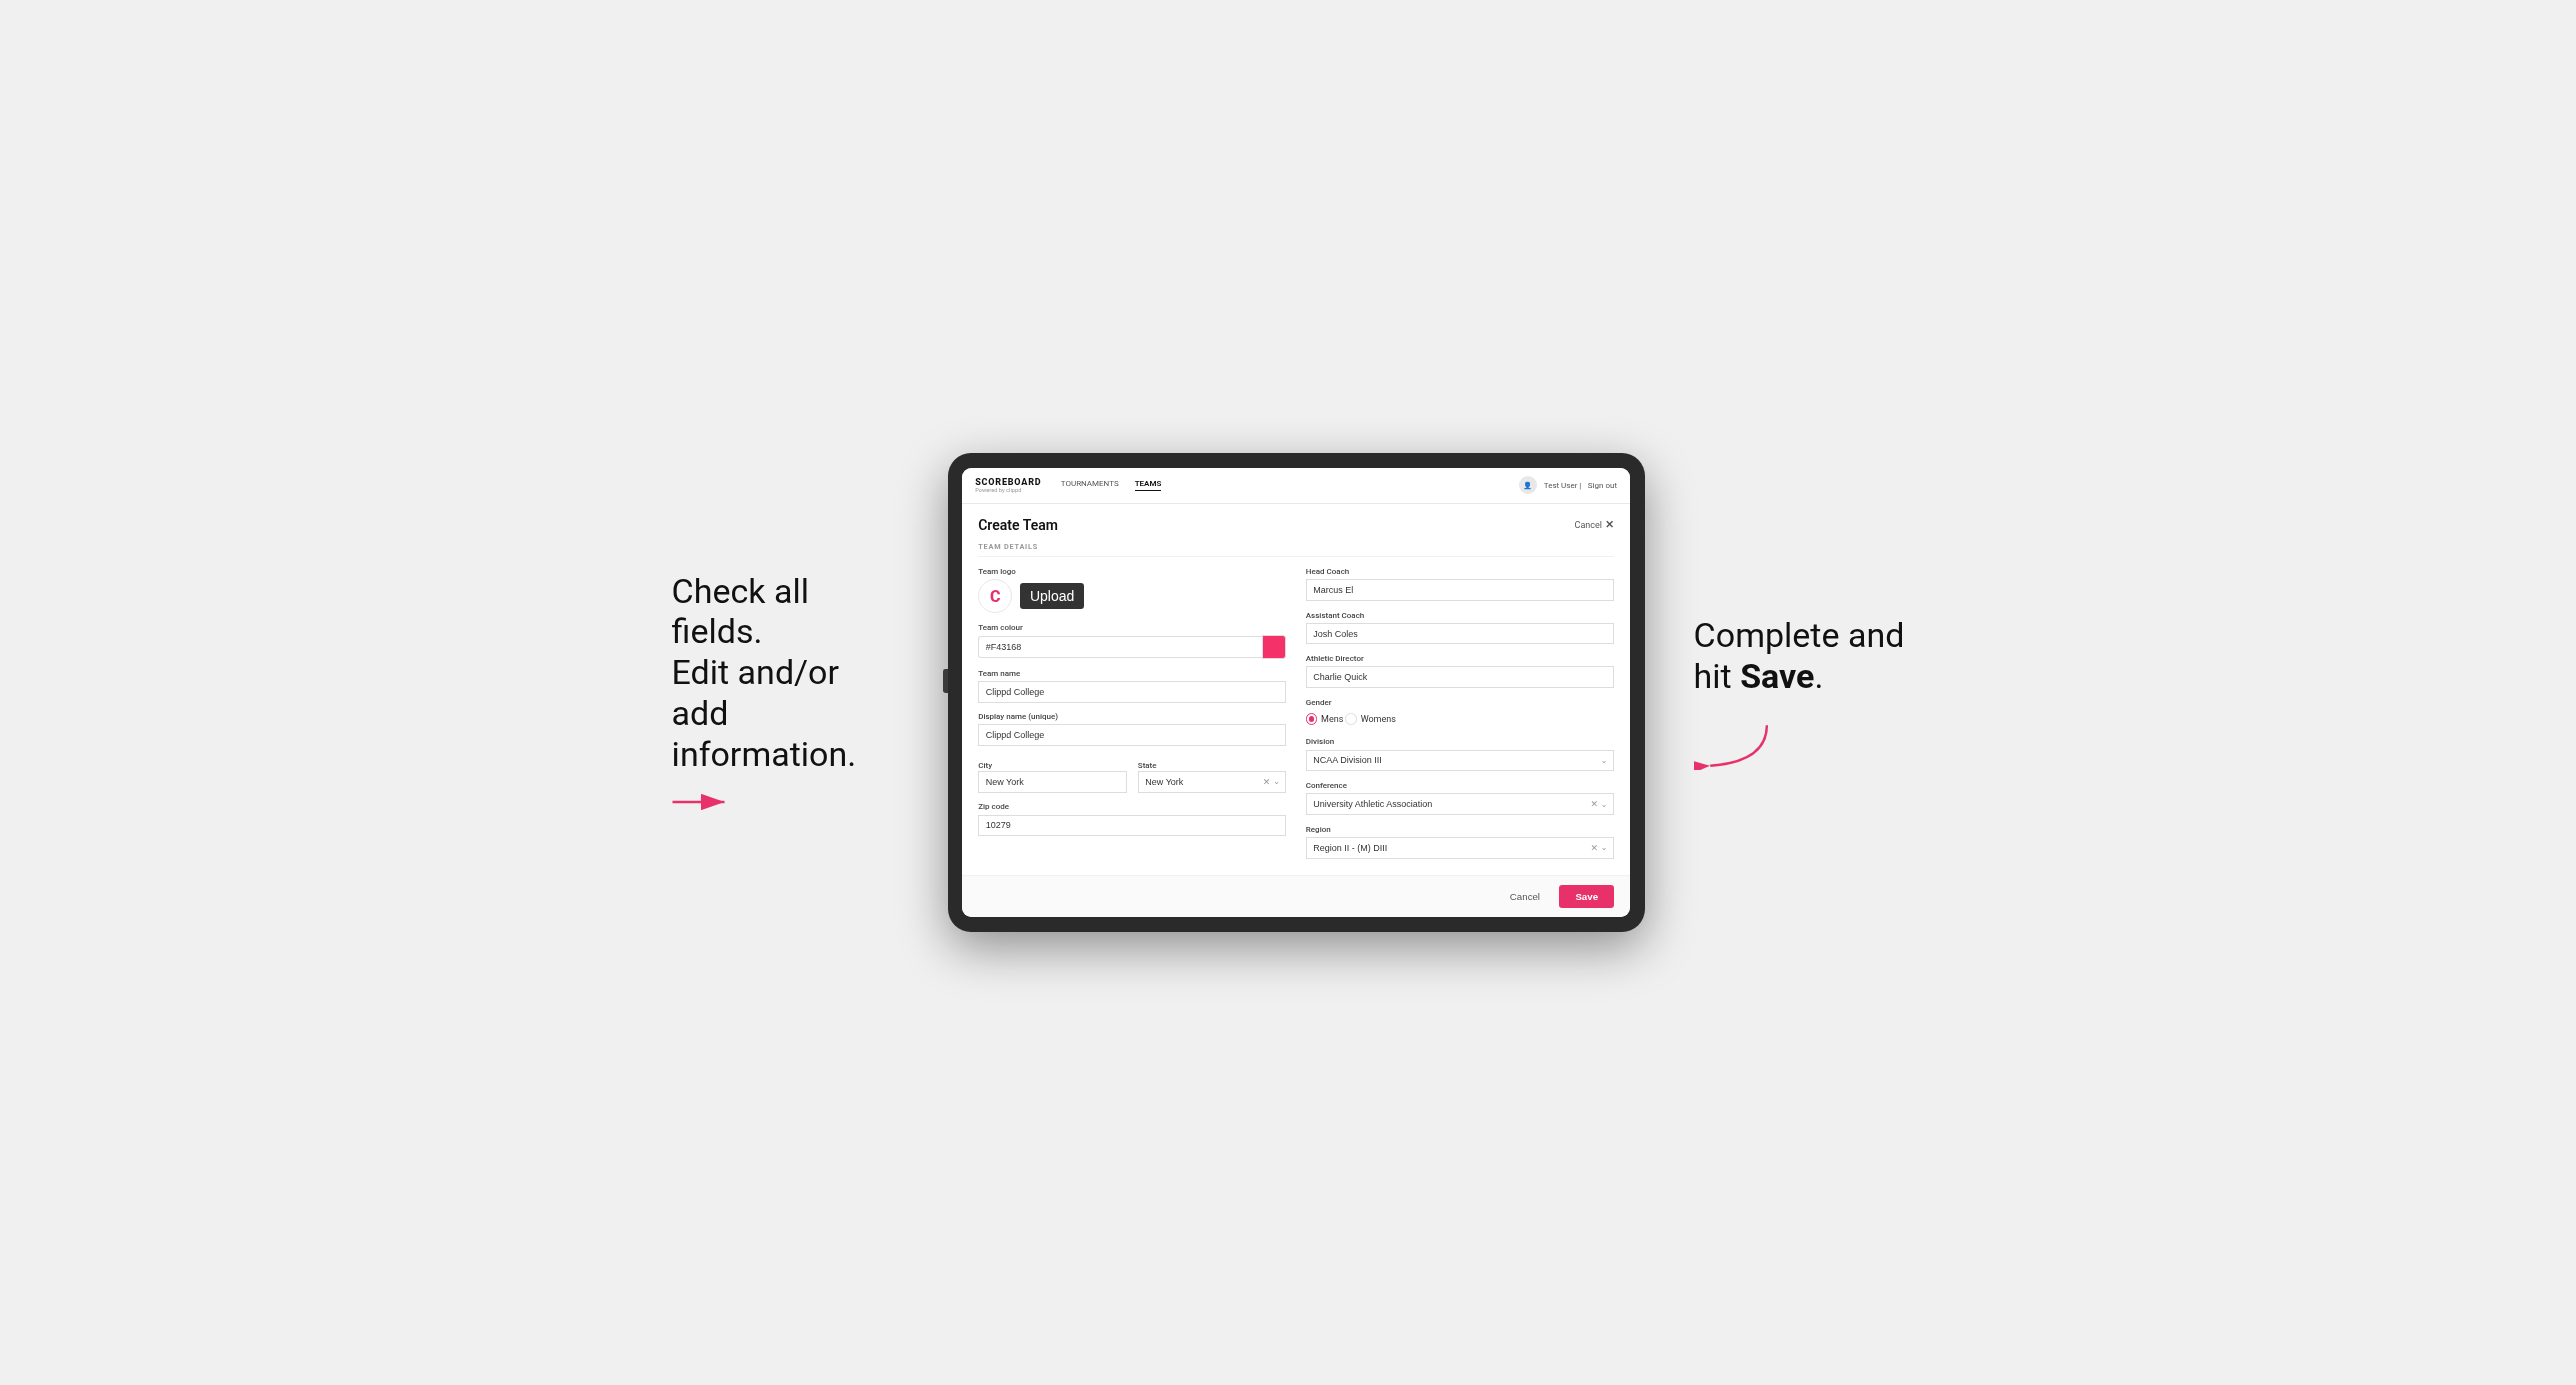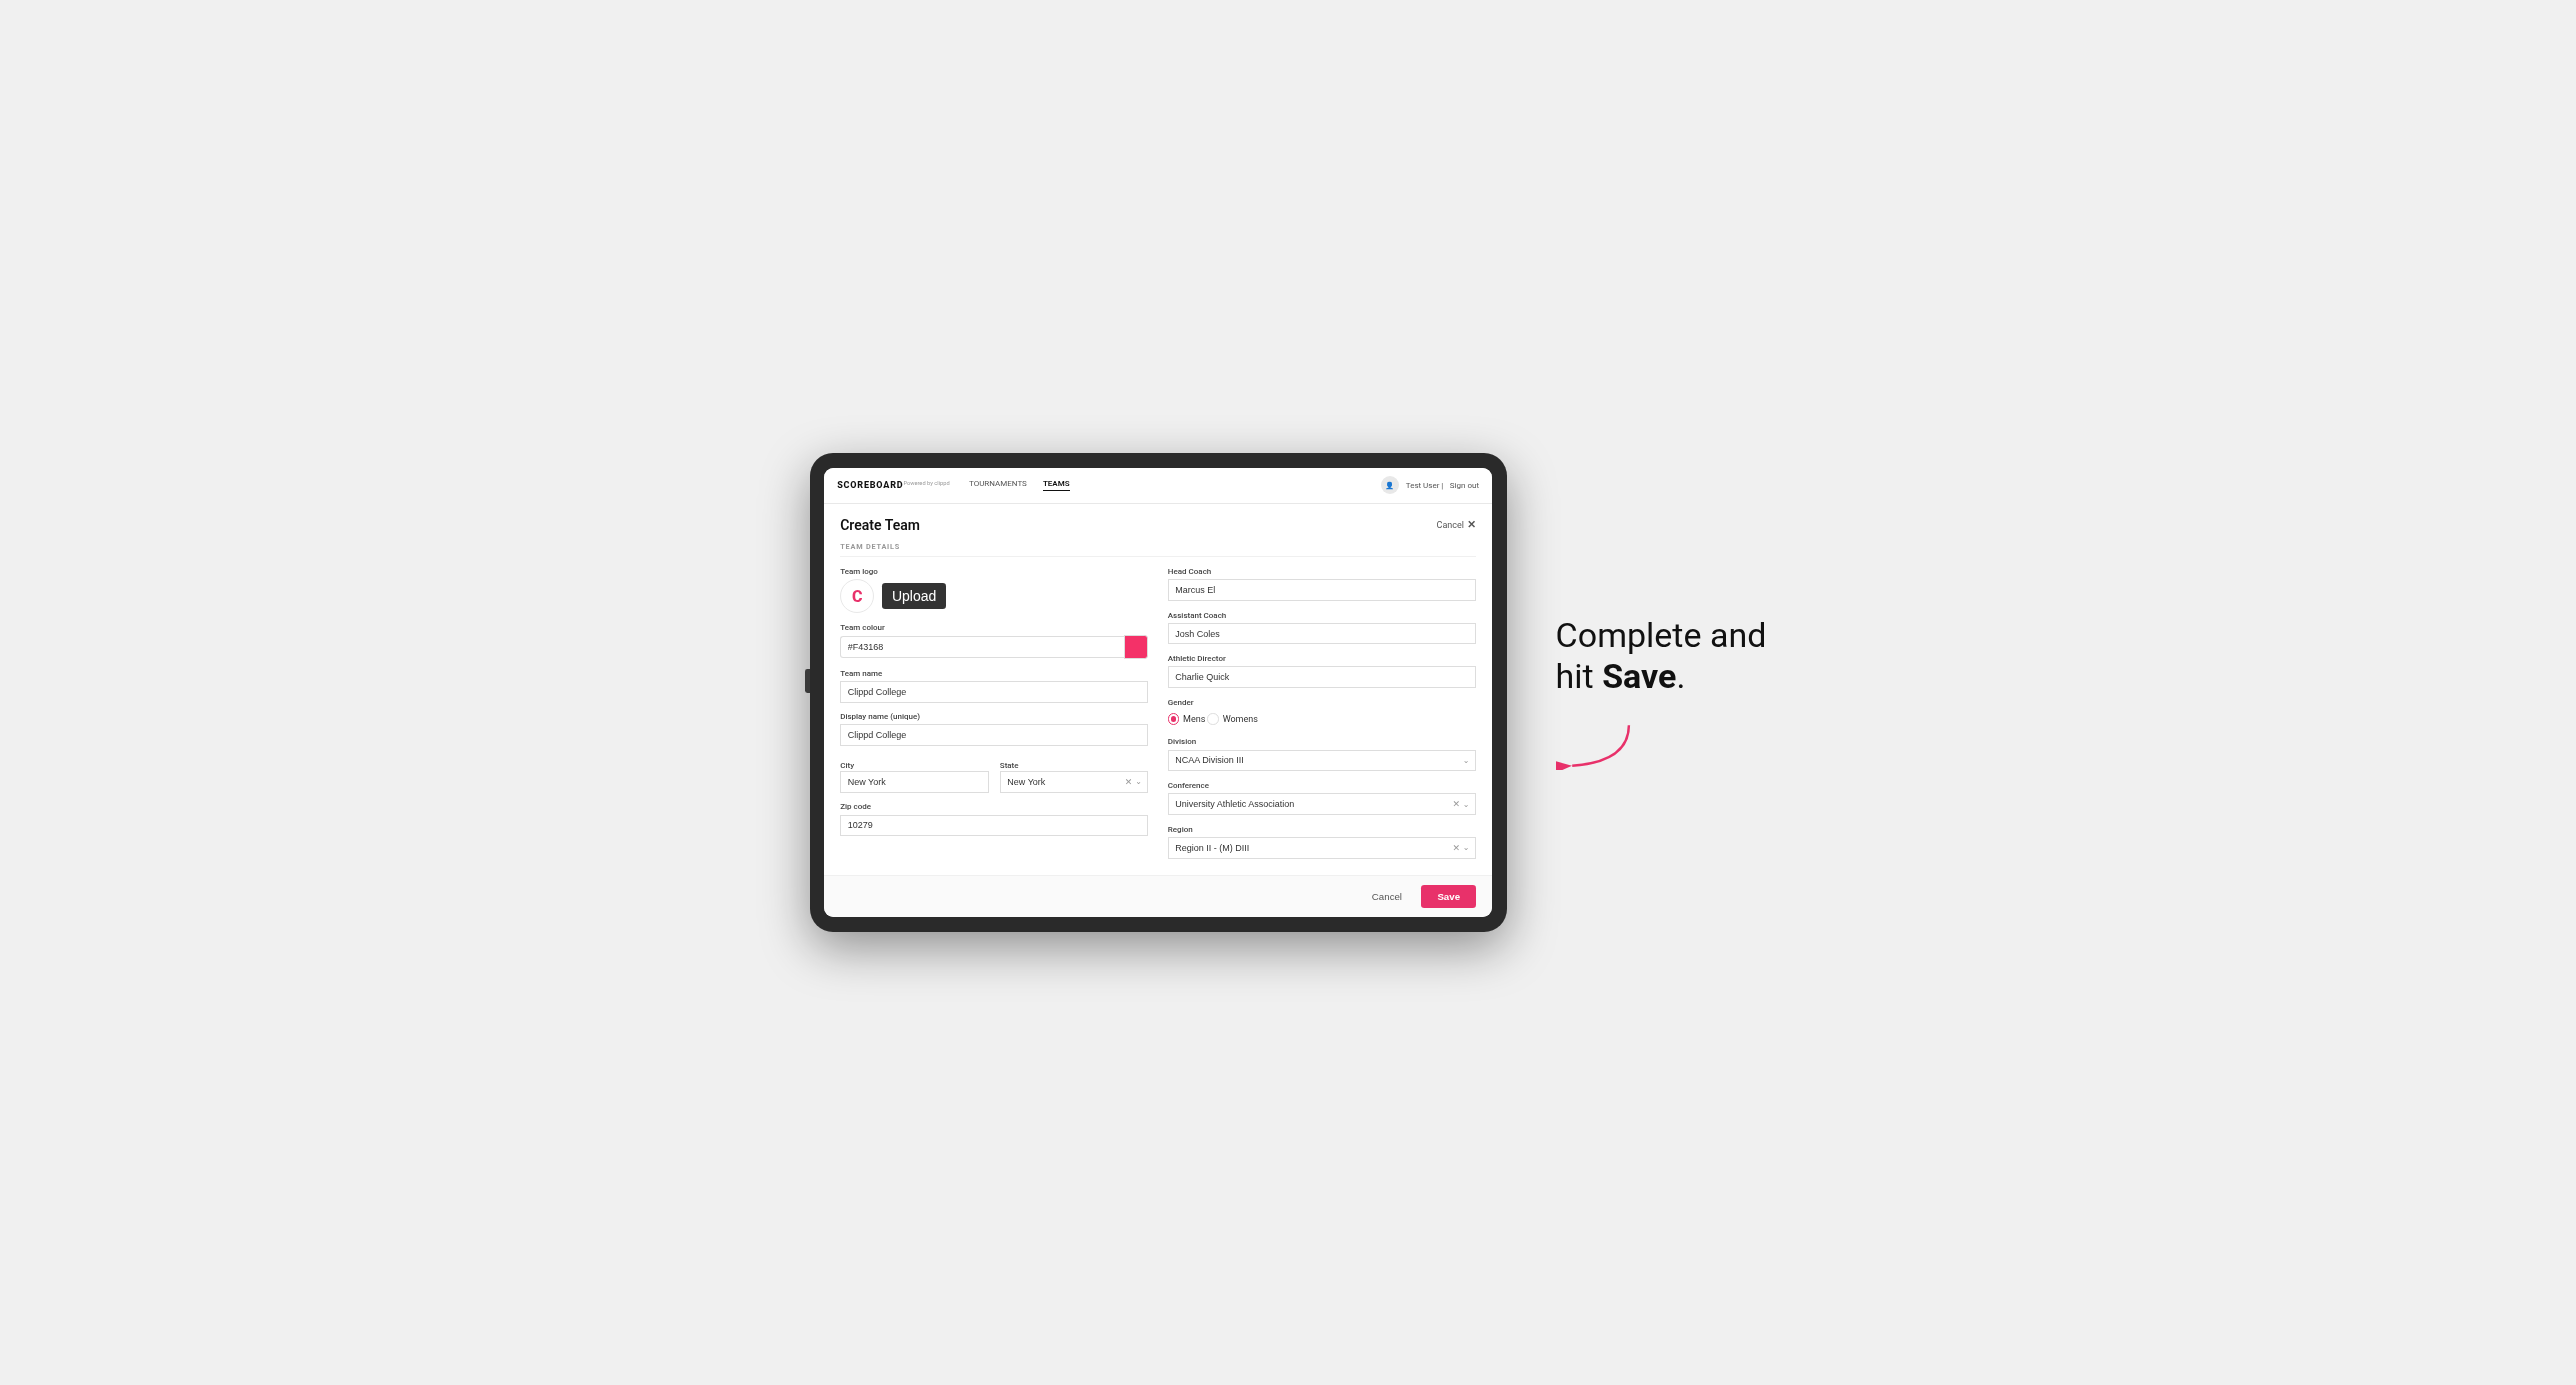--- a/index.html
+++ b/index.html
@@ -64,21 +64,21 @@
       display: flex;
       align-items: center;
       padding: 6.5px 13px;
       background: #fff;
       border-bottom: 0.8px solid #e8e8e8;
       height: 36px;
     }
 
     .brand {
       display: flex;
-      flex-direction: row;
+      flex-direction: column;
       margin-right: 19.4px;
     }
 
     .brand-title {
       font-size: 9px;
       font-weight: 800;
       letter-spacing: 0.8px;
       color: #111;
       text-transform: uppercase;
     }
@@ -377,20 +377,36 @@
       flex-direction: column;
       align-items: flex-start;
       gap: 24px;
     }
   </style>
 </head>
 <body>
 
 <div class="page-wrapper">
 
+  <div class="annotation-left">
+    <span>Check all fields.</span><br>
+    <span>Edit and/or add</span><br>
+    <span>information.</span>
+    
+    <div style="margin-top: 16px; color: #e8316a; font-size: 26px; display: flex; align-items: center;">
+      <svg width="65" height="24" viewBox="0 0 80 30">
+        <defs>
+          <marker id="arrowhead-l" markerWidth="10" markerHeight="7" refX="10" refY="3.5" orient="auto">
+            <polygon points="0 0, 10 3.5, 0 7" fill="#e8316a"></polygon>
+          </marker>
+        </defs>
+        <line x1="0" y1="15" x2="65" y2="15" stroke="#e8316a" stroke-width="3" marker-end="url(#arrowhead-l)"></line>
+      </svg>
+    </div>
+  </div>
 
   <div class="tablet-outer">
 
     <div style="position: absolute; left: -4.9px; top: 45%; width: 4.9px; height: 24px; background: #3a3a3a; border-radius: 2.4px 0 0 2.4px;"></div>
 
     <div class="tablet-screen">
 
       <div class="navbar">
         <div class="brand">
           <span class="brand-title">SCOREBOARD</span>

